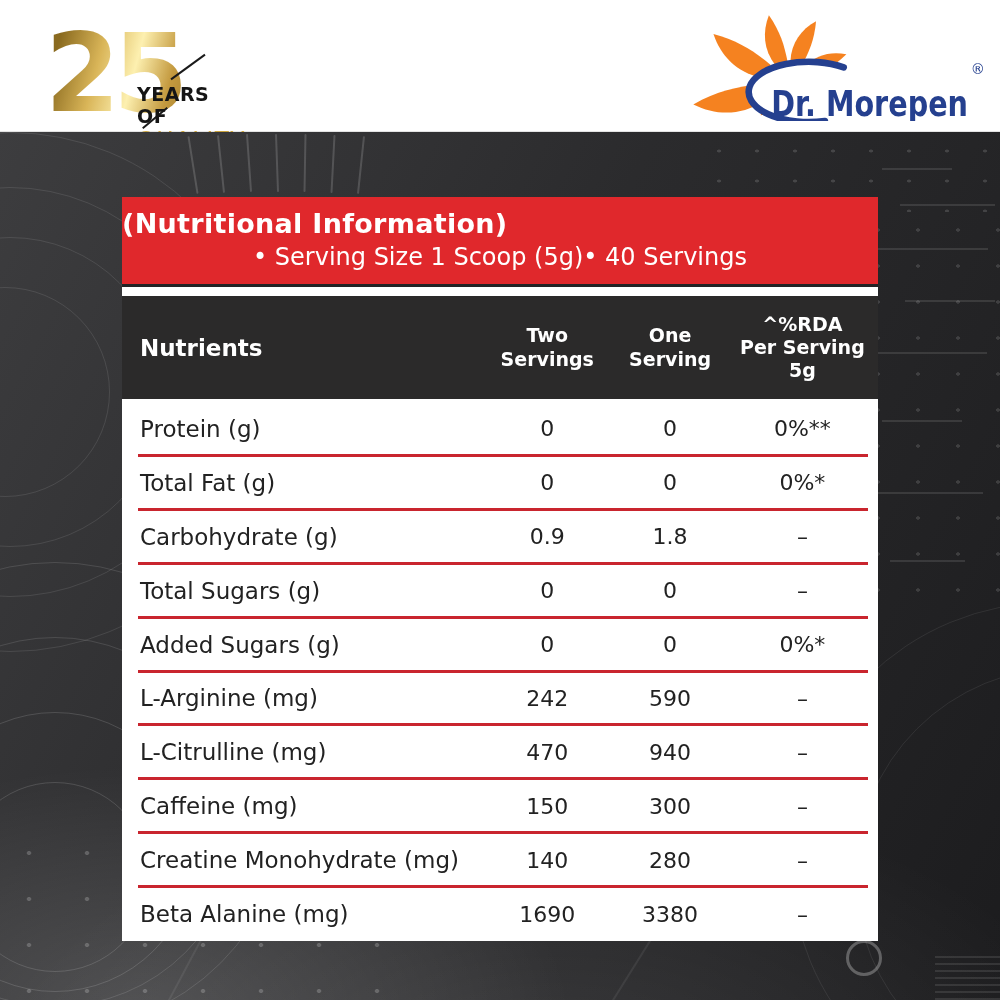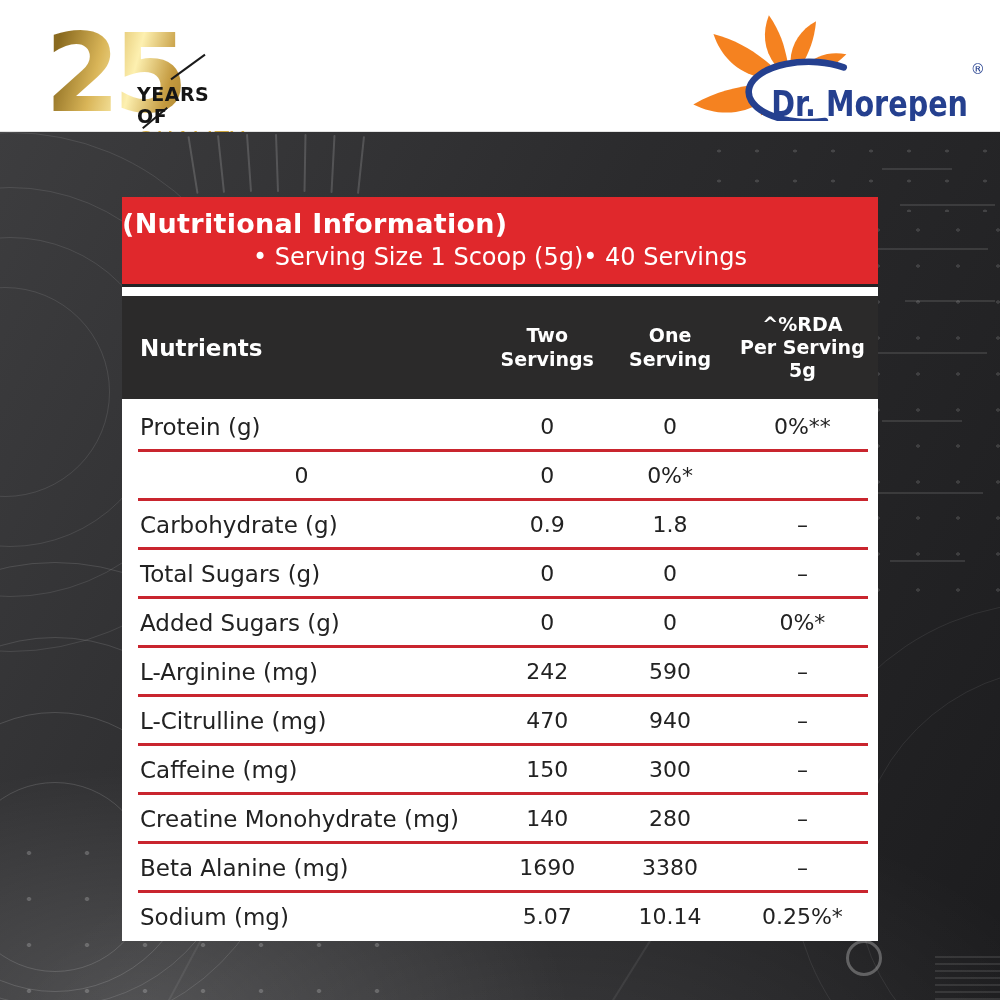--- a/index.html
+++ b/index.html
@@ -191,20 +191,21 @@
         </div>
       </div>
       <div class="t-body">
         <div class="t-row">
           <div class="c-name">Protein (g)</div>
           <div class="c-val">0</div>
           <div class="c-val">0</div>
           <div class="c-val">0%**</div>
         </div>
         <div class="t-row">
+          <div class="c-name">Total Fat (g)</div>
           <div class="c-val">0</div>
           <div class="c-val">0</div>
           <div class="c-val">0%*</div>
         </div>
         <div class="t-row">
           <div class="c-name">Carbohydrate (g)</div>
           <div class="c-val">0.9</div>
           <div class="c-val">1.8</div>
           <div class="c-val">–</div>
         </div>
@@ -243,22 +244,16 @@
           <div class="c-val">140</div>
           <div class="c-val">280</div>
           <div class="c-val">–</div>
         </div>
         <div class="t-row">
           <div class="c-name">Beta Alanine (mg)</div>
           <div class="c-val">1690</div>
           <div class="c-val">3380</div>
           <div class="c-val">–</div>
         </div>
-        <div class="t-row">
-          <div class="c-name">Sodium (mg)</div>
-          <div class="c-val">5.07</div>
-          <div class="c-val">10.14</div>
-          <div class="c-val">0.25%*</div>
-        </div>
       </div>
     </div>
   </div>
 </div>
 
 </body></html>

